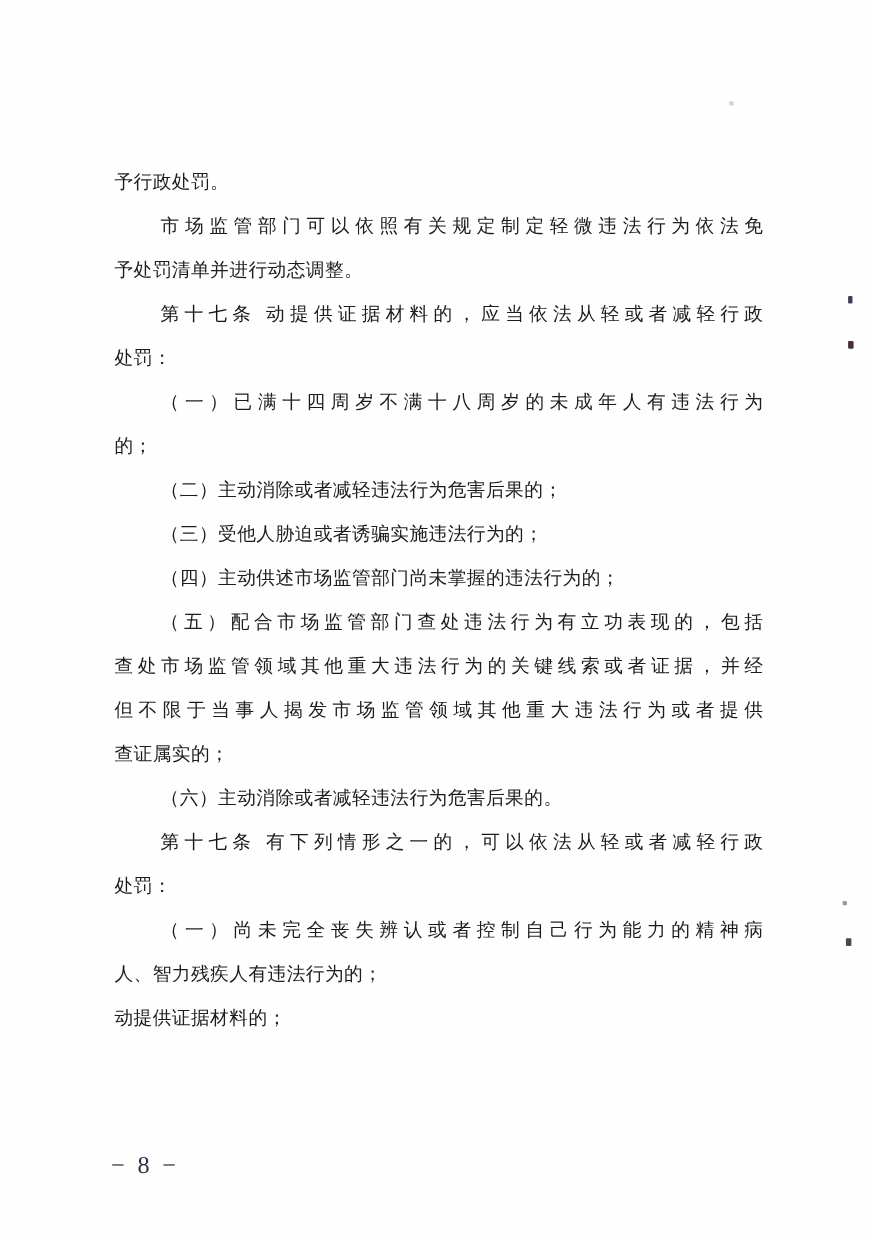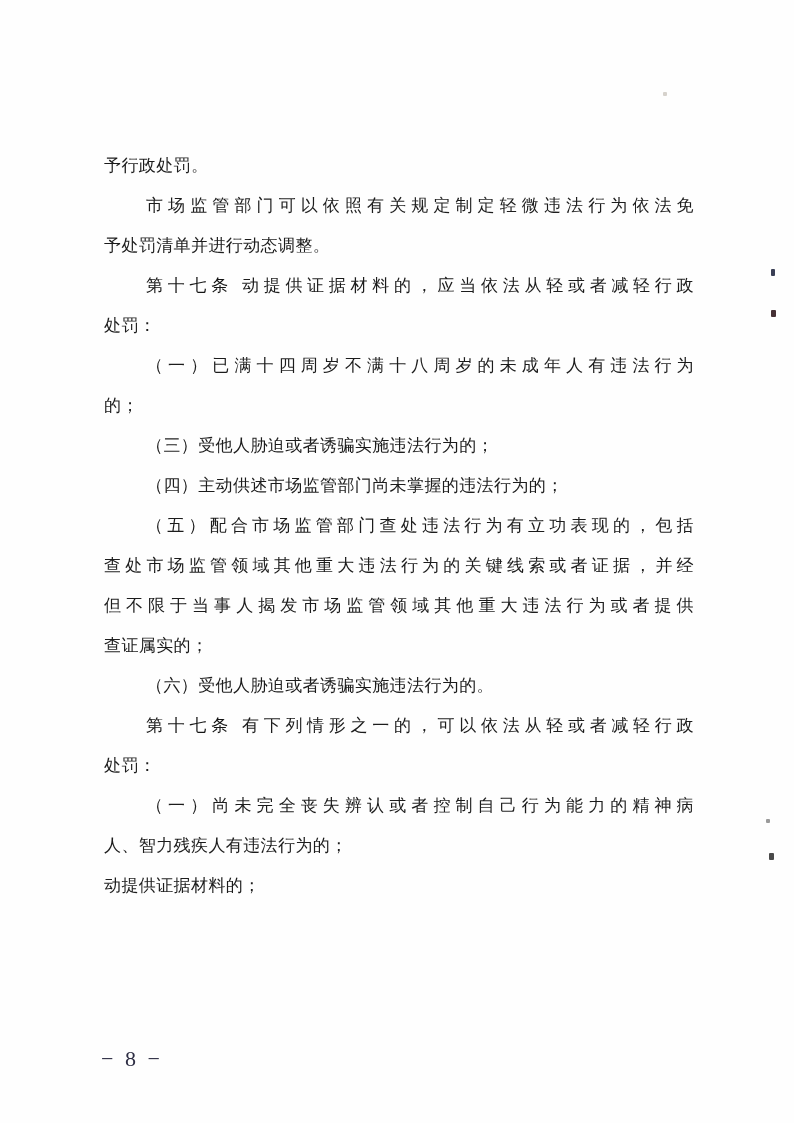--- a/index.html
+++ b/index.html
@@ -51,27 +51,28 @@
 <div class="page">
 
   <div class="text-block">
     <div class="line">予行政处罚。</div>
     <div class="line ind just">市场监管部门可以依照有关规定制定轻微违法行为依法免</div>
     <div class="line">予处罚清单并进行动态调整。</div>
     <div class="line ind just"><span class="b">第十七条</span><span> 动提供证据材料的，应当依法从轻或者减轻行政</span></div>
     <div class="line">处罚：</div>
     <div class="line ind just">（一）已满十四周岁不满十八周岁的未成年人有违法行为</div>
     <div class="line">的；</div>
+    <div class="line ind">（二）主动消除或者减轻违法行为危害后果的；</div>
     <div class="line ind">（三）受他人胁迫或者诱骗实施违法行为的；</div>
     <div class="line ind">（四）主动供述市场监管部门尚未掌握的违法行为的；</div>
     <div class="line ind just">（五）配合市场监管部门查处违法行为有立功表现的，包括</div>
     <div class="line just">查处市场监管领域其他重大违法行为的关键线索或者证据，并经</div>
     <div class="line just">但不限于当事人揭发市场监管领域其他重大违法行为或者提供</div>
     <div class="line">查证属实的；</div>
-    <div class="line ind">（六）受他人胁迫或者诱骗实施违法行为的。</div>
+    <div class="line ind">（六）主动消除或者减轻违法行为危害后果的。</div>
     <div class="line ind just"><span class="b">第十七条</span><span> 有下列情形之一的，可以依法从轻或者减轻行政</span></div>
     <div class="line">处罚：</div>
     <div class="line ind just">（一）尚未完全丧失辨认或者控制自己行为能力的精神病</div>
     <div class="line">人、智力残疾人有违法行为的；</div>
     <div class="line">动提供证据材料的；</div>
   </div>
 
   <div class="footer">− 8 −</div>
 
   <div class="speck s1"></div>

